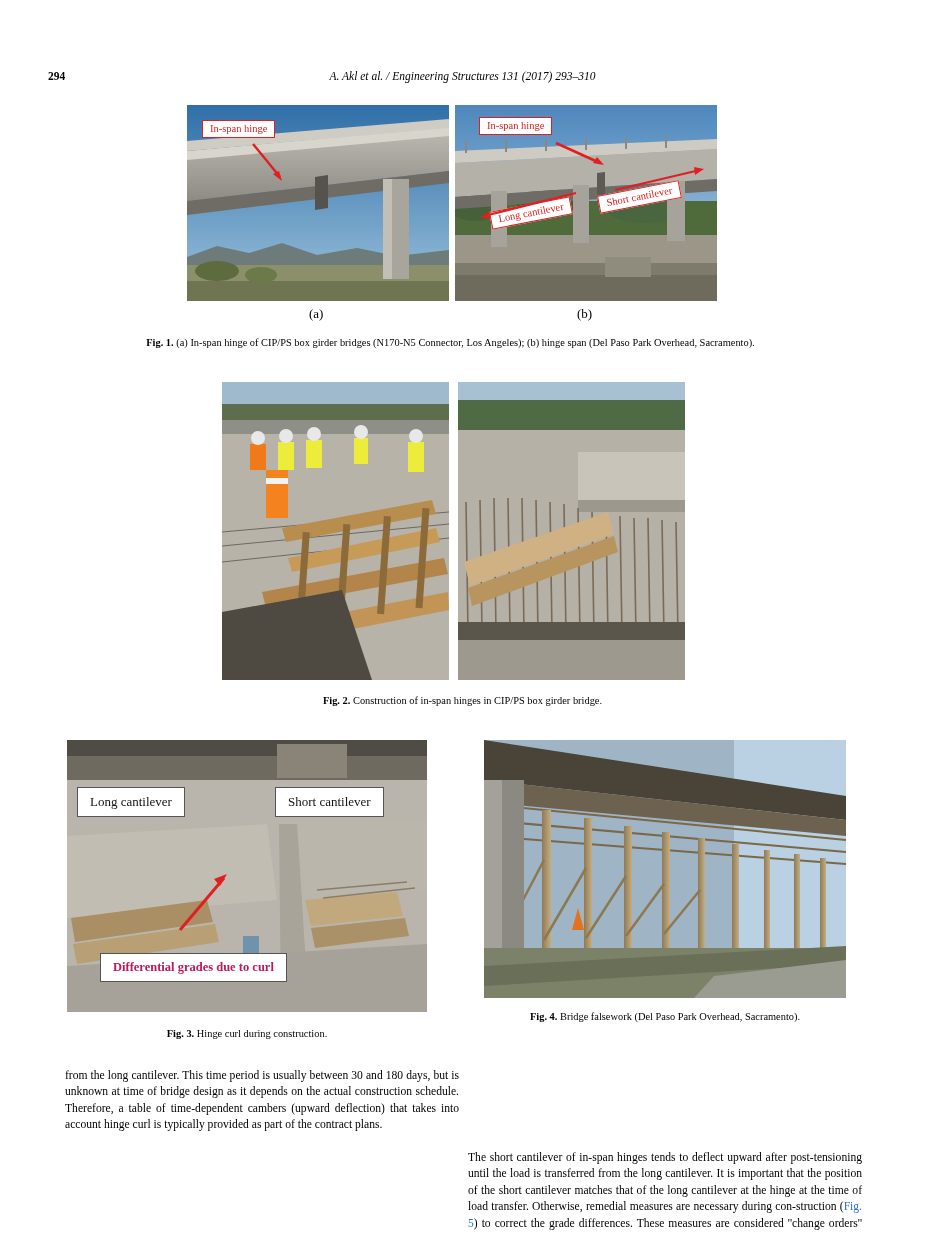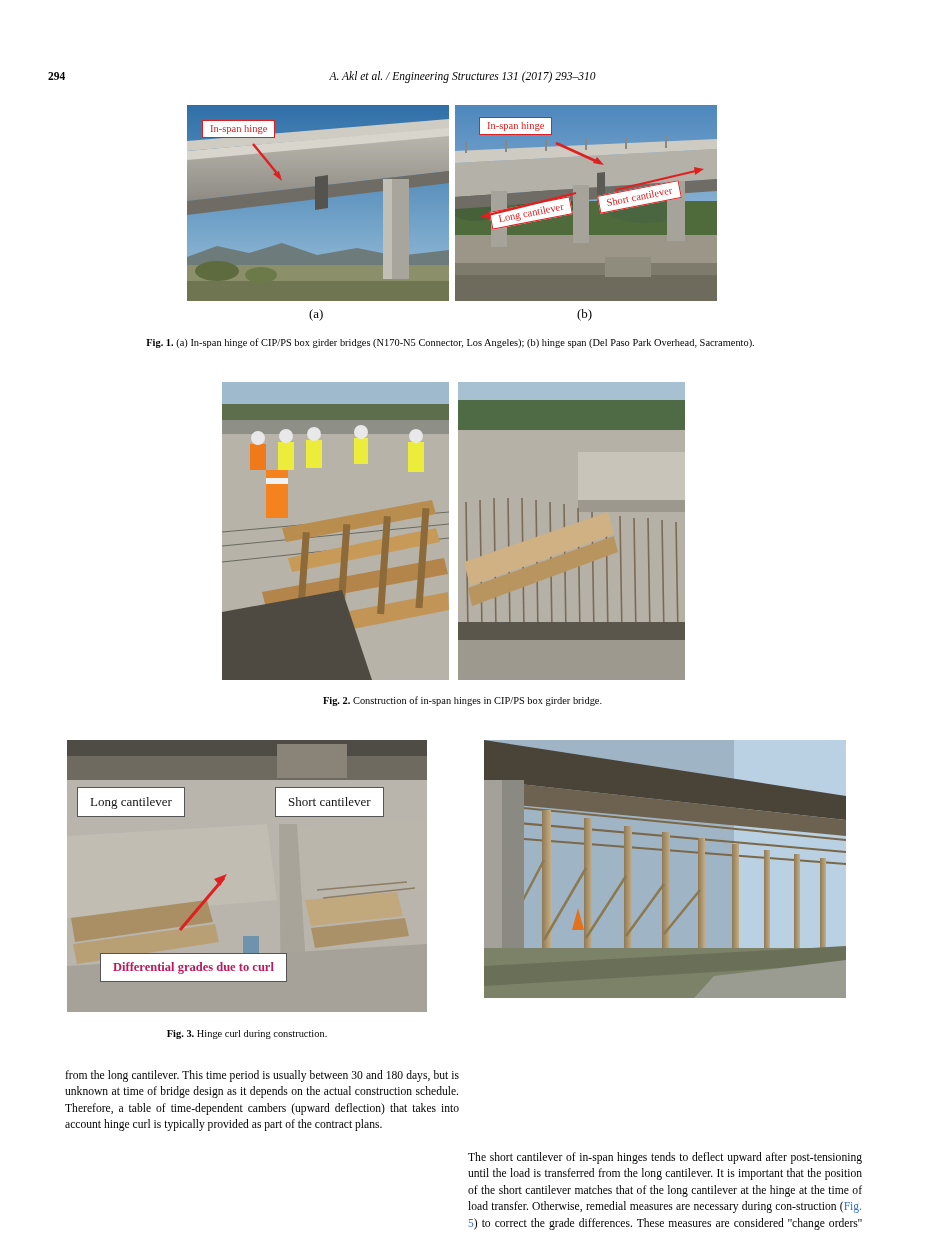--- a/index.html
+++ b/index.html
@@ -410,20 +410,24 @@
       <rect x="0" y="40" width="18" height="200" fill="#a3a199"></rect>
 
       <rect x="0" y="208" width="362" height="50" fill="#7c8268"></rect>
       <path d="M0,226 L362,206 L362,224 L0,246 Z" fill="#6a6f58"></path>
       <path d="M230,236 L362,220 L362,258 L210,258 Z" fill="#9a9c92"></path>
 
       <polygon points="88,190 94,168 100,190" fill="#e4711c"></polygon>
     </svg>
   </div>
 
+  <div class="fig-caption" style="left:484px; top:1010px; width:362px;">
+    <b>Fig. 4.</b> 
+    <span>Bridge falsework (Del Paso Park Overhead, Sacramento).</span>
+  </div>
 
   <div class="col" style="left:65px; top:1068px; width:394px;">
     <p>from the long cantilever. This time period is usually between 30 and 180 days, but is unknown at time of bridge design as it depends on the actual construction schedule. Therefore, a table of time-dependent cambers (upward deflection) that takes into account hinge curl is typically provided as part of the contract plans.</p>
   </div>
 
   <div class="col" style="left:468px; top:1112px; width:394px;margin-top:38px;">
     <p>
       <span>The short cantilever of in-span hinges tends to deflect upward after post-tensioning until the load is transferred from the long cantilever. It is important that the position of the short cantilever matches that of the long cantilever at the hinge at the time of load transfer. Otherwise, remedial measures are necessary during con-struction (</span><span class="ref-link">Fig. 5</span><span>) to correct the grade differences. These measures are considered ''change orders'' and result in extra cost and delays.</span>
     </p>
   </div>

